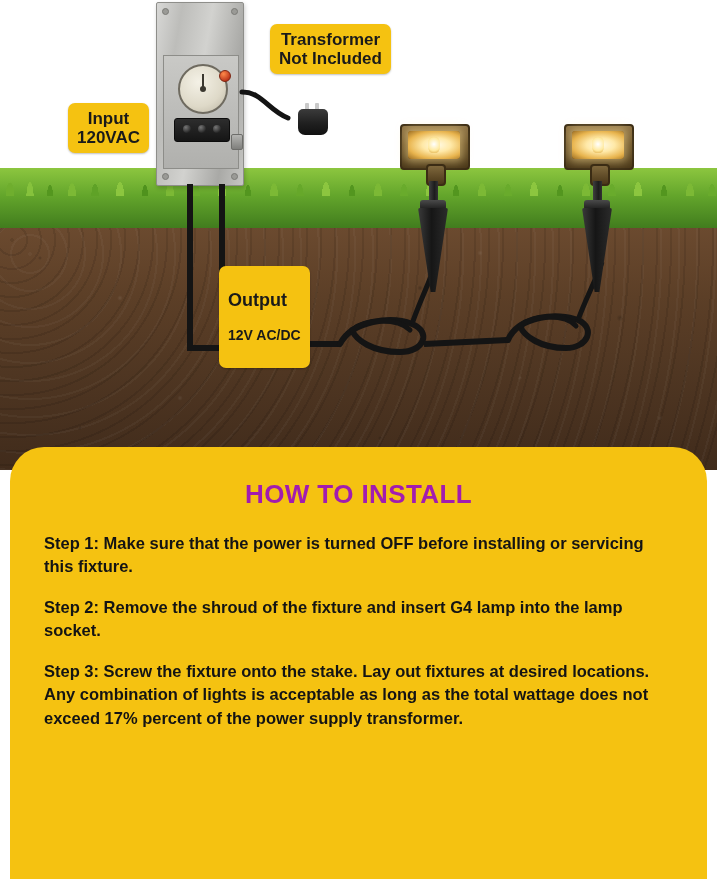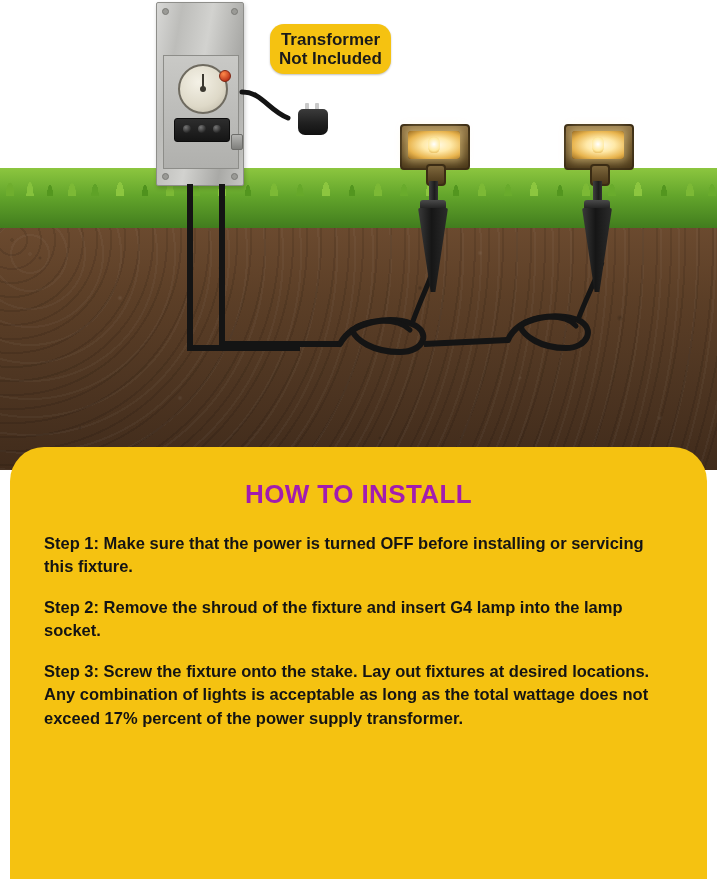--- a/index.html
+++ b/index.html
@@ -277,21 +277,21 @@
     width: 26px; height: 10px;
     background: linear-gradient(180deg, #4a4a4a, #1b1b1b);
     border-radius: 3px;
   }
 
   
   .callout {
     position: absolute;
     background: #f5c211;
     color: #1a1a1a;
-    border-radius: 14px;
+    border-radius: 7px;
     font-weight: bold;
     line-height: 1.12;
     text-align: center;
     padding: 6px 9px;
     box-shadow: 0 1px 2px rgba(0,0,0,.25);
     white-space: pre-line;
   }
   #callout-transformer {
     left: 270px; top: 24px;
     font-size: 17px;
@@ -411,21 +411,27 @@
     </div>
     <div class="fx-knuckle" style="left:28px; top:40px;"></div>
     <div class="fx-neck" style="left:31px; top:57px;"></div>
     <div class="fx-collar" style="left:22px; top:76px;"></div>
     <div class="fx-stake" style="left:20px; top:84px;"></div>
   </div>
 
   <div class="callout" id="callout-transformer">Transformer
 Not Included</div>
 
-
+  <div class="callout" id="callout-input">Input
+120VAC</div>
+
+  <div class="callout" id="callout-output">
+    <span class="big">Output</span>
+    <span class="small">12V AC/DC</span>
+  </div>
 </div>
 
 <div id="instructions">
   <h1>HOW TO INSTALL</h1>
   <p class="step">Step 1: Make sure that the power is turned OFF before installing or servicing this fixture.</p>
   <p class="step">Step 2: Remove the shroud of the fixture and insert G4 lamp into the lamp socket.</p>
   <p class="step">Step 3: Screw the fixture onto the stake. Lay out fixtures at desired locations. Any combination of lights is acceptable as long as the total wattage does not exceed 17% percent of the power supply transformer.</p>
 </div>
 
 </body></html>

